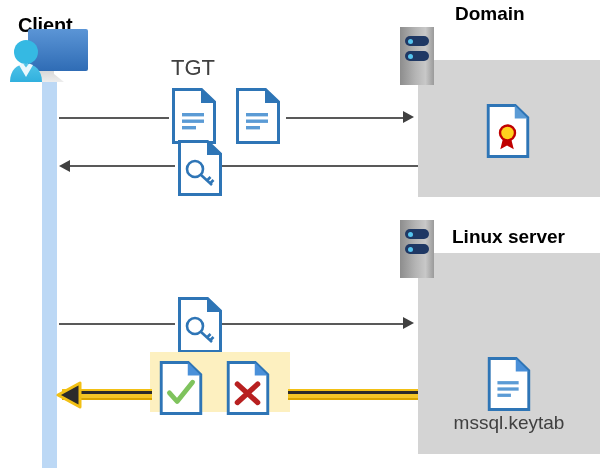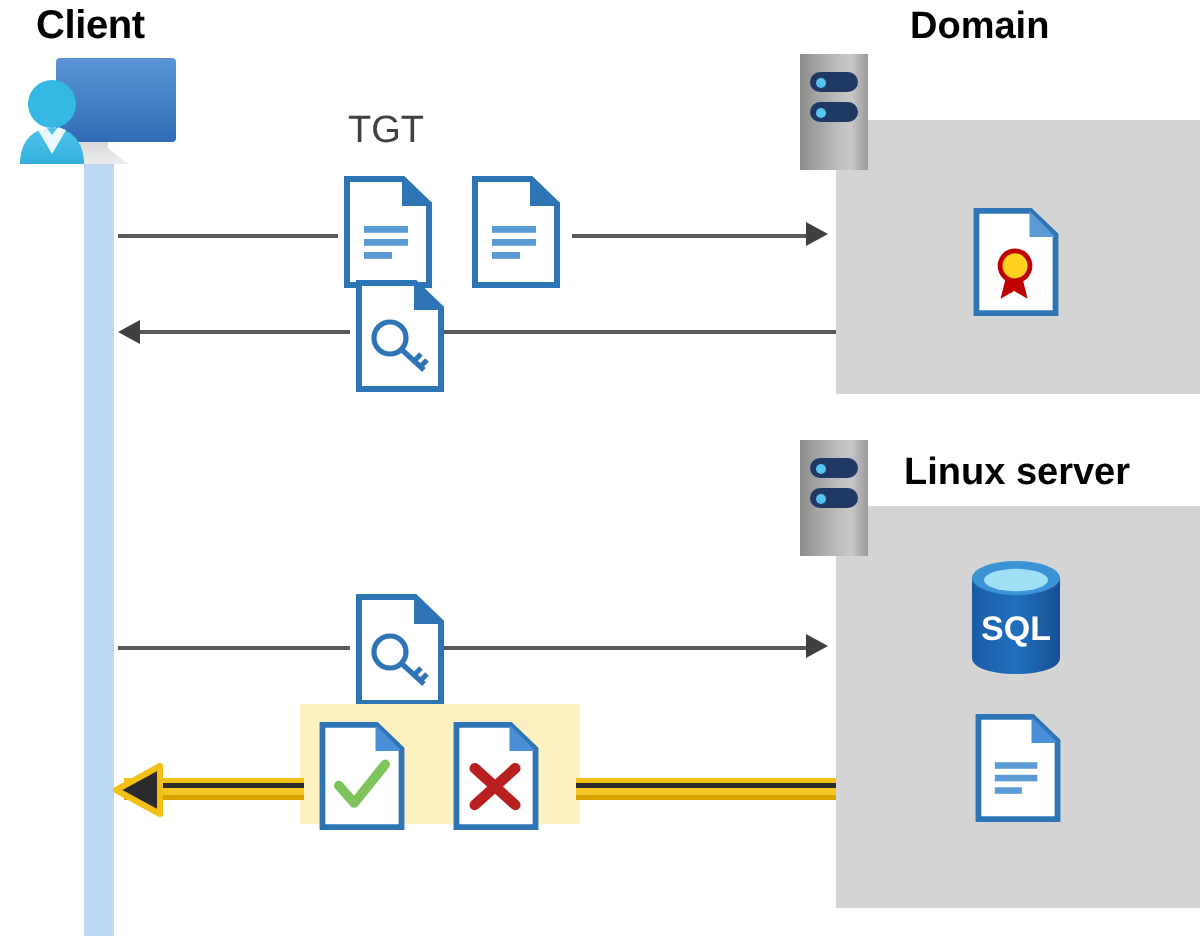--- a/index.html
+++ b/index.html
@@ -24,21 +24,21 @@
     left: 42px;
     top: 78px;
     width: 15px;
     height: 390px;
     background: #bcd8f5;
   }
 
   
   .client-label {
     left: 18px;
-    top: 2px;
+    top: 14px;
     font-size: 20px;
     font-weight: bold;
     color: #000000;
     letter-spacing: -0.2px;
   }
 
   
   .client-icon { left: 8px; top: 26px; width: 86px; height: 64px; }
 
   
@@ -74,21 +74,21 @@
   .panel-title {
     font-size: 19px;
     font-weight: bold;
     color: #000000;
     line-height: 1.12;
   }
   .title-dc { left: 455px; top: 3px; width: 145px; }
   .title-lx { left: 452px; top: 226px; width: 150px; }
 
   .doc-label {
-    font-size: 19px;
+    font-size: 22px;
     color: #404040;
     text-align: center;
   }
 
   
   .gline {
     background: #595959;
     height: 2px;
   }
   .ghead {
@@ -283,40 +283,26 @@
       </div>
     <div class="pill p2">
         <div class="dot"></div>
       </div>
   </div>
 
   <div class="abs panel-title title-lx">
     <div>Linux server</div>
   </div>
 
-  <div class="abs" style="left:480px; top:278px;">
-    <svg width="56" height="62" viewBox="0 0 56 62" xmlns="http://www.w3.org/2000/svg">
-      <defs>
-        <linearGradient id="cylGrad" x1="0" y1="0" x2="1" y2="0">
-          <stop offset="0%" stop-color="#1b5ba5"></stop>
-          <stop offset="50%" stop-color="#2170c0"></stop>
-          <stop offset="100%" stop-color="#174f92"></stop>
-        </linearGradient>
-      </defs>
-      <path d="M6 11 h44 v40 c0 5 -10 8 -22 8 c-12 0 -22 -3 -22 -8 z" fill="url(#cylGrad)"></path>
-      <ellipse cx="28" cy="11" rx="22" ry="8.5" fill="#3c93d6"></ellipse>
-      <ellipse cx="28" cy="12" rx="16" ry="5.6" fill="#9fe0f7"></ellipse>
-      <text x="28" y="42" font-family="'Liberation Sans',sans-serif" font-size="17" font-weight="bold" fill="#ffffff" text-anchor="middle">SQL</text>
-    </svg>
-  </div>
 
   <div class="abs" style="left:487px; top:357px;">
     <svg width="44" height="54" viewBox="0 0 44 56" xmlns="http://www.w3.org/2000/svg">
       <path d="M1.5 1.5 h28 L42.5 14 v40.5 H1.5 z" fill="#ffffff" stroke="#2e75b6" stroke-width="3"></path>
       <path d="M29 1.5 L42.5 15 H29 z" fill="#4a90d9"></path>
       <rect x="10" y="25" width="22" height="3.4" fill="#5b9bd5"></rect>
       <rect x="10" y="31.5" width="22" height="3.4" fill="#5b9bd5"></rect>
       <rect x="10" y="38" width="14" height="3.4" fill="#5b9bd5"></rect>
     </svg>
   </div>
 
+  <div class="abs keytab-label">mssql.keytab</div>
 
 </div>
 
 </body></html>

